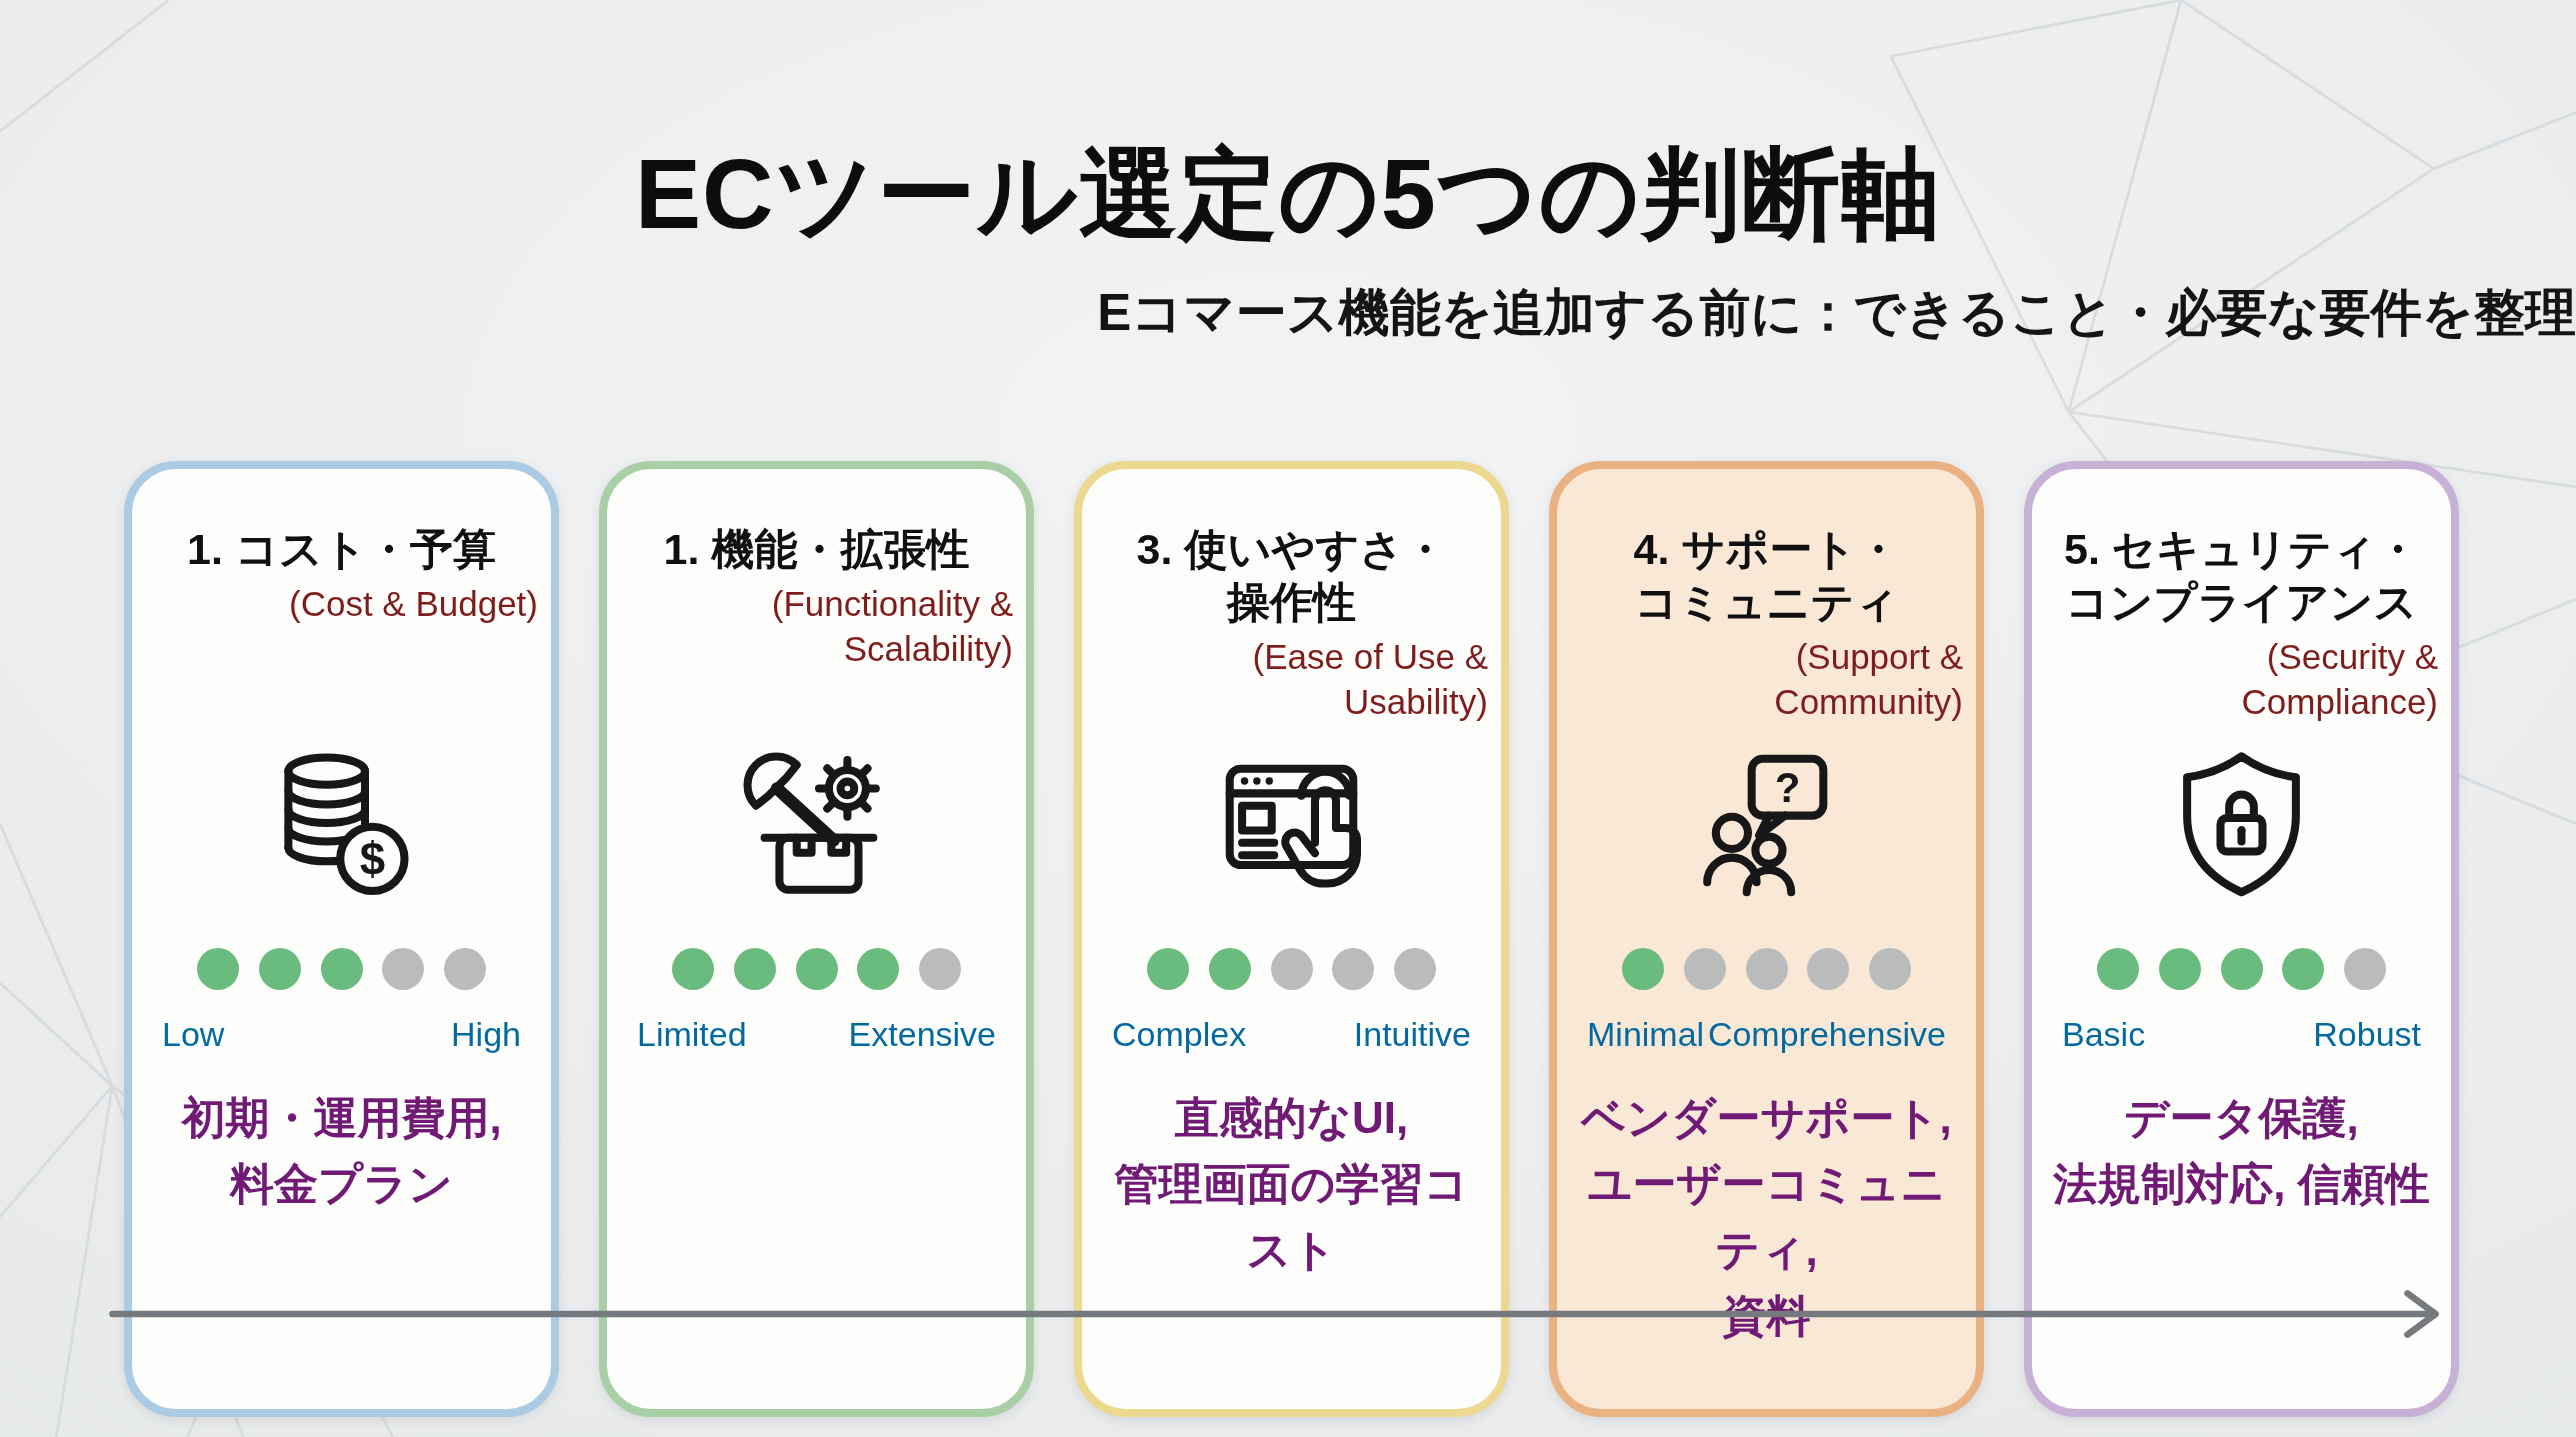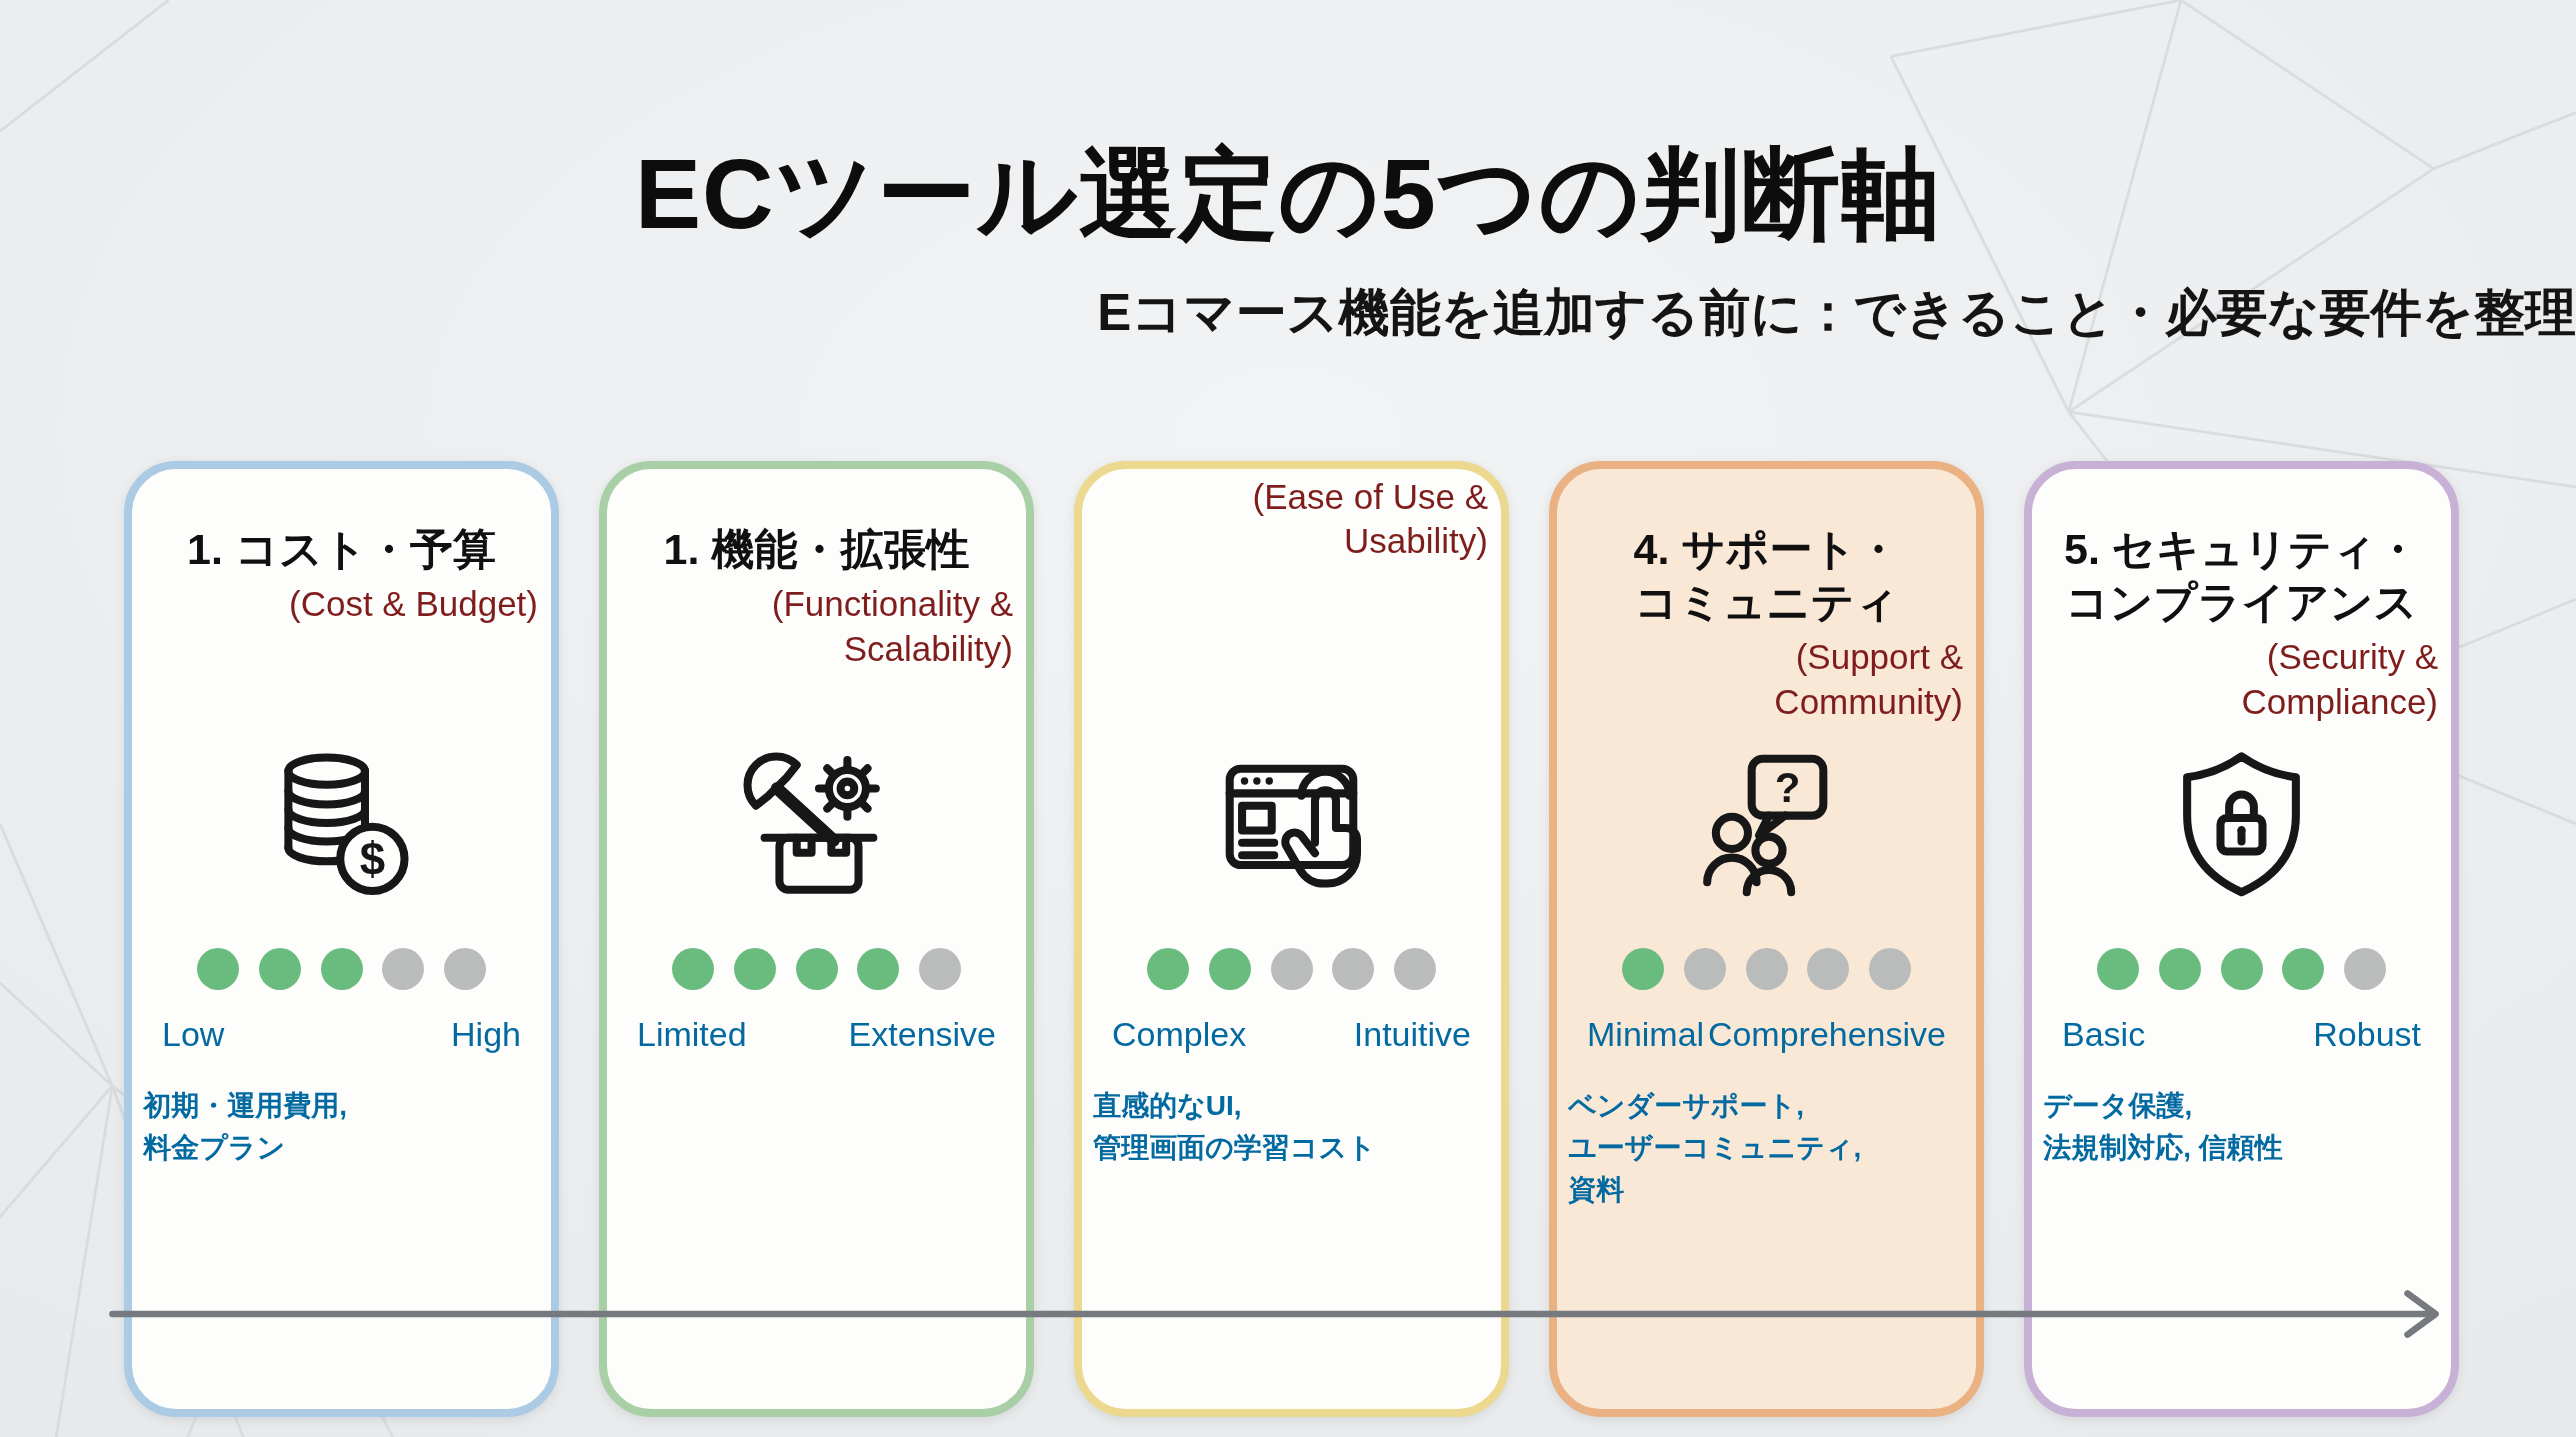--- a/index.html
+++ b/index.html
@@ -42,22 +42,22 @@
   }
   .dot{width:42px;height:42px;border-radius:50%;}
   .dot.on{background:var(--dot-on,#6abc7e);}
   .dot.off{background:var(--dot-off,#b9bcba);}
   .c-scale{
     position:absolute;left:30px;right:30px;top:546px;
     display:flex;justify-content:space-between;
     font-size:34px;font-weight:400;color:#0369a1;
   }
   .c-desc{
-    position:absolute;left:11.2px;right:11.2px;top:616px;
-    font-size:28px;line-height:1.5;font-weight:700;white-space:pre-line;color:#0369a1;
+    position:absolute;left:11.2px;right:11.2px;top:616px;text-align:center;
+    font-size:44px;line-height:1.5;font-weight:700;white-space:pre-line;color:#701a75;
   }
   #axis-arrow{position:absolute;left:105px;top:1284px;}
 </style>
 </head>
 <body>
 
 <div id="stage">
 
   <svg id="bg-pattern" width="2576" height="1438" viewBox="0 0 2752 1536" fill="none" stroke="#d8dbdd" stroke-width="3" opacity="0.9">
     <path d="M2210 440 L2330 0 M2210 440 L2020 60 M2210 440 L2600 180 M2210 440 L2752 520 M2210 440 L2460 760 M2330 0 L2600 180 M2600 180 L2752 120 M2460 760 L2752 640 M2020 60 L2330 0 M2460 760 L2360 1100 M2752 880 L2460 760"></path>
@@ -127,20 +127,22 @@
           <span class="dot on"></span>
           <span class="dot off"></span>
         </div>
     <div class="c-scale">
       <span>Limited</span>
       <span>Extensive</span>
     </div>
   </section>
 
   <section class="card" style="--bc: #ecd88e; --bg: #fdfdfb;">
+    <h2 class="c-title">3. 使いやすさ・
+操作性</h2>
     <div class="c-sub">(Ease of Use &amp;
 Usability)</div>
     <div class="c-icon">
           <svg viewBox="0 0 140 140" width="173" height="173">
             <g fill="none" stroke="#171717" stroke-width="6.5" stroke-linecap="round" stroke-linejoin="round">
               <rect x="20" y="24" width="100" height="78" rx="9"></rect>
               <path d="M20 44 h100"></path>
               <circle cx="32" cy="34" r="3" fill="#171717" stroke="none"></circle>
               <circle cx="42" cy="34" r="3" fill="#171717" stroke="none"></circle>
               <circle cx="52" cy="34" r="3" fill="#171717" stroke="none"></circle>

